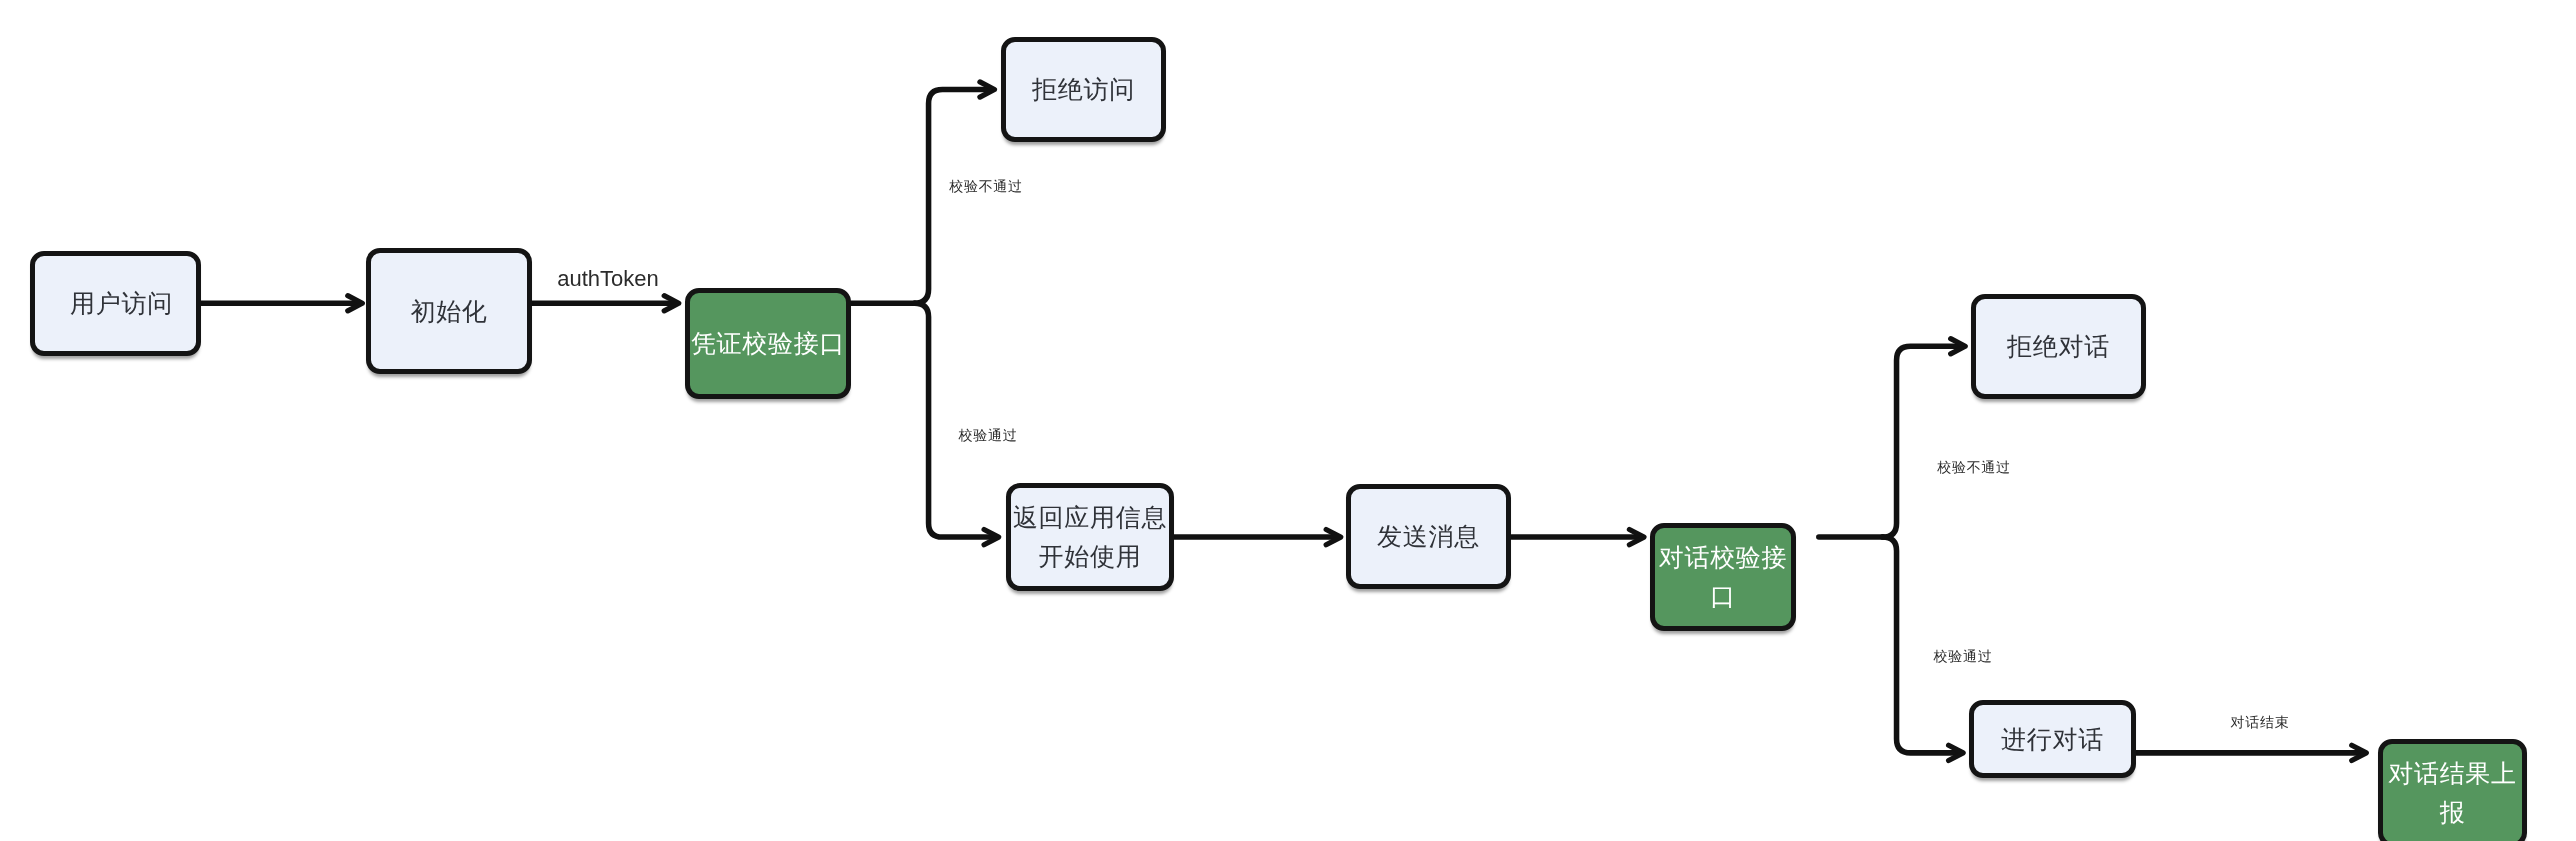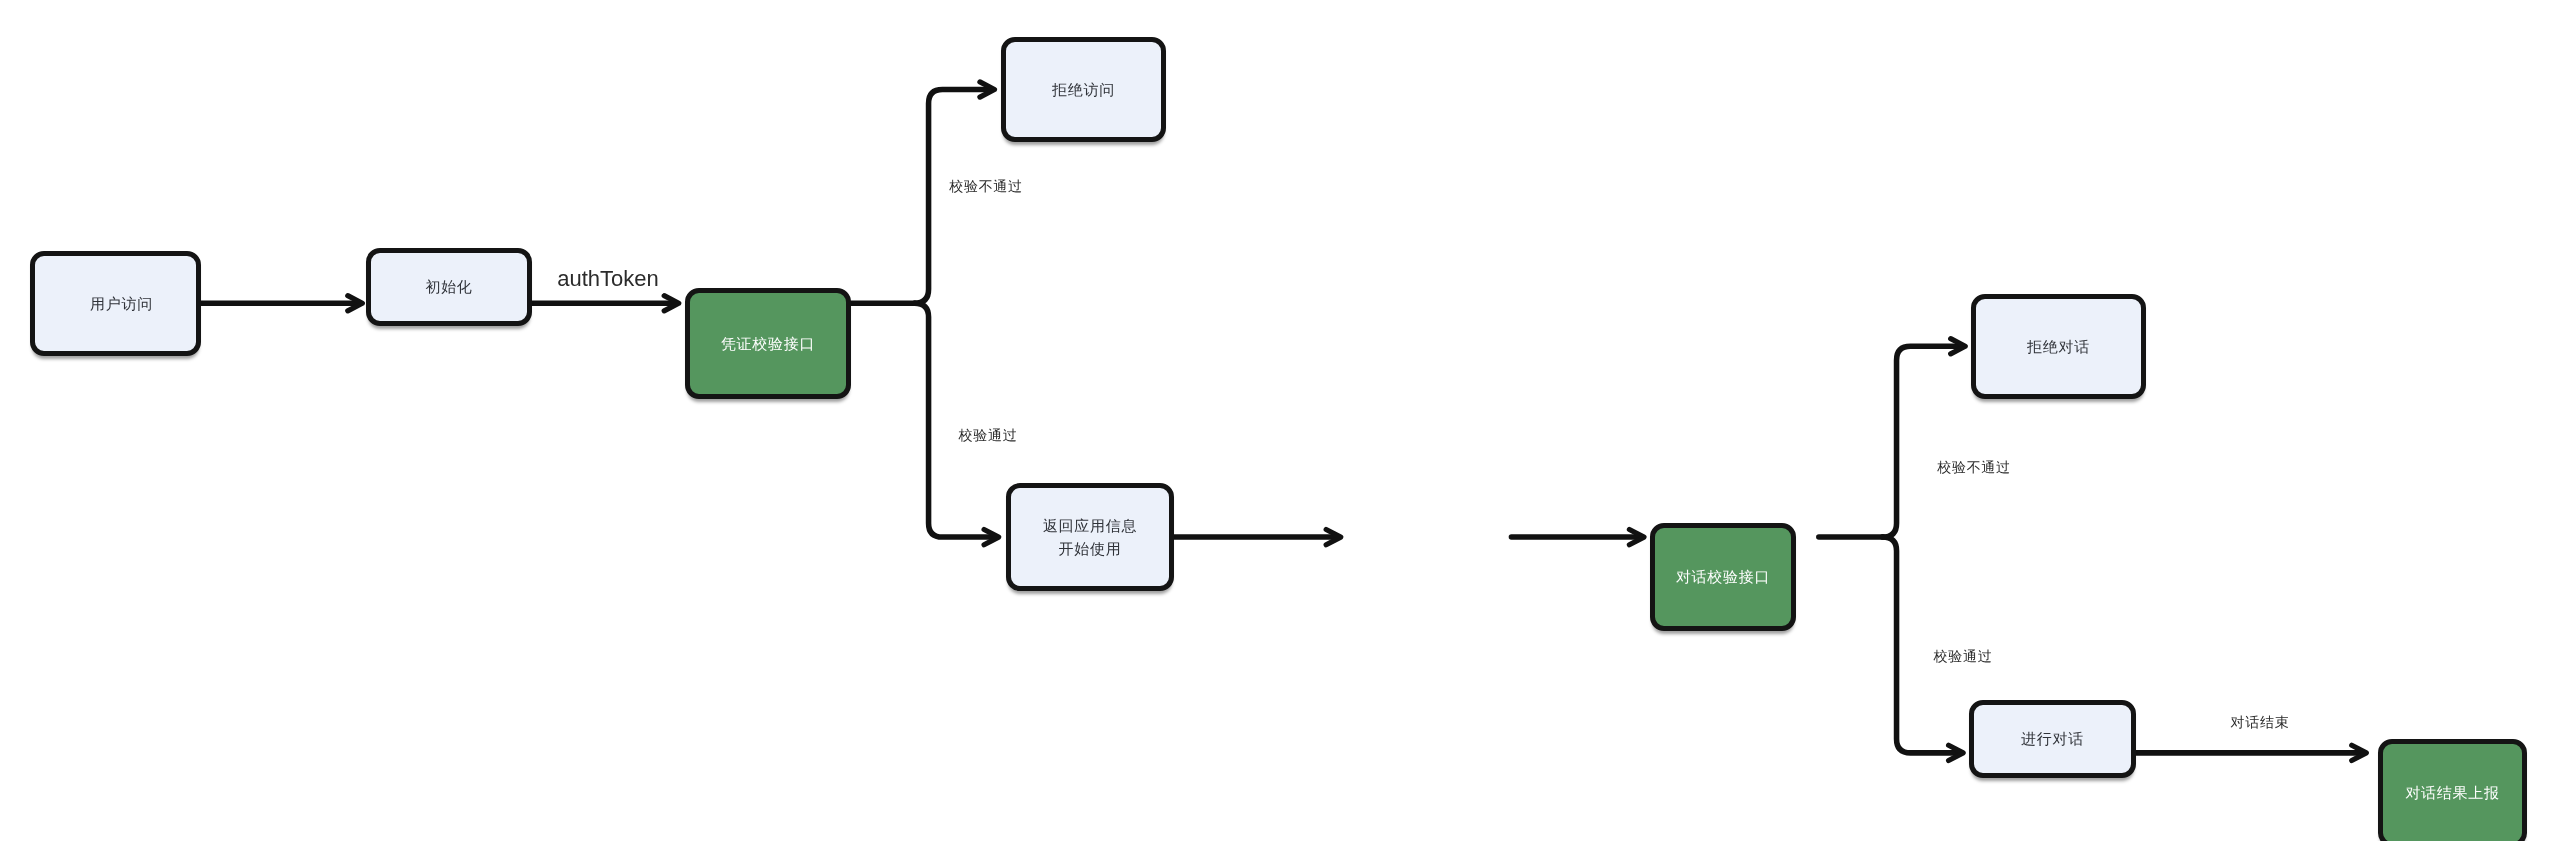--- a/index.html
+++ b/index.html
@@ -47,21 +47,21 @@
   }
   .node{
     position:absolute;
     box-sizing:border-box;
     border:5.6px solid var(--node-stroke);
     border-radius:14px;
     display:flex;
     align-items:center;
     justify-content:center;
     text-align:center;
-    font-size:15px;
+    font-size:25px;
     line-height:1.55;
     white-space:pre-line;
     letter-spacing:0.7px;
     box-shadow:0 4.2px 3.5px -2.1px rgba(0,0,0,0.38);
   }
   .node.light{
     background:var(--node-fill-light);
     color:var(--node-text-dark);
   }
   .node.green{
@@ -104,29 +104,30 @@
     <path class="edge" d="M1691,774 H1926" marker-end="url(#arrow)"></path>
     <path class="edge" d="M2178,774 H2363" marker-end="url(#arrow)"></path>
     <path class="edge" d="M2621,774 H2713"></path>
     <path class="edge" d="M2713,774 Q2733,774 2733,754 V519 Q2733,499 2753,499 H2826" marker-end="url(#arrow)"></path>
     <path class="edge" d="M2713,774 Q2733,774 2733,794 V1065 Q2733,1085 2753,1085 H2823" marker-end="url(#arrow)"></path>
     <path class="edge" d="M3078,1085 H3404" marker-end="url(#arrow)"></path>
   </svg>
 
   <div class="node light" style="left:30px;  top:251px; width:171px; height:105px;padding-left:12px;">用户访问</div>
 
-  <div class="node light" style="left:366px; top:248px; width:166px; height:78px;">初始化</div>
+  <div class="node light" style="left:366px; top:248px; width:166px; height:126px;">初始化</div>
 
   <div class="node green" style="left:685px; top:248px; width:166px; height:111px;">凭证校验接口</div>
 
   <div class="node light" style="left:1001px; top:37px; width:165px; height:105px;">拒绝访问</div>
 
   <div class="node light" style="left:1006px; top:483px; width:168px; height:108px;">返回应用信息
 开始使用</div>
 
+  <div class="node light" style="left:1346px; top:484px; width:165px; height:105px;">发送消息</div>
 
   <div class="node green" style="left:1650px; top:483px; width:146px; height:108px;">对话校验接口</div>
 
   <div class="node light" style="left:1971px; top:294px; width:175px; height:105px;">拒绝对话</div>
 
   <div class="node light" style="left:1969px; top:700px; width:167px; height:78px;">进行对话</div>
 
   <div class="node green" style="left:2378px; top:699px; width:149px; height:108px;">对话结果上报</div>
 
   <div class="edge-label latin" style="left:608px; top:279px;">authToken</div>

